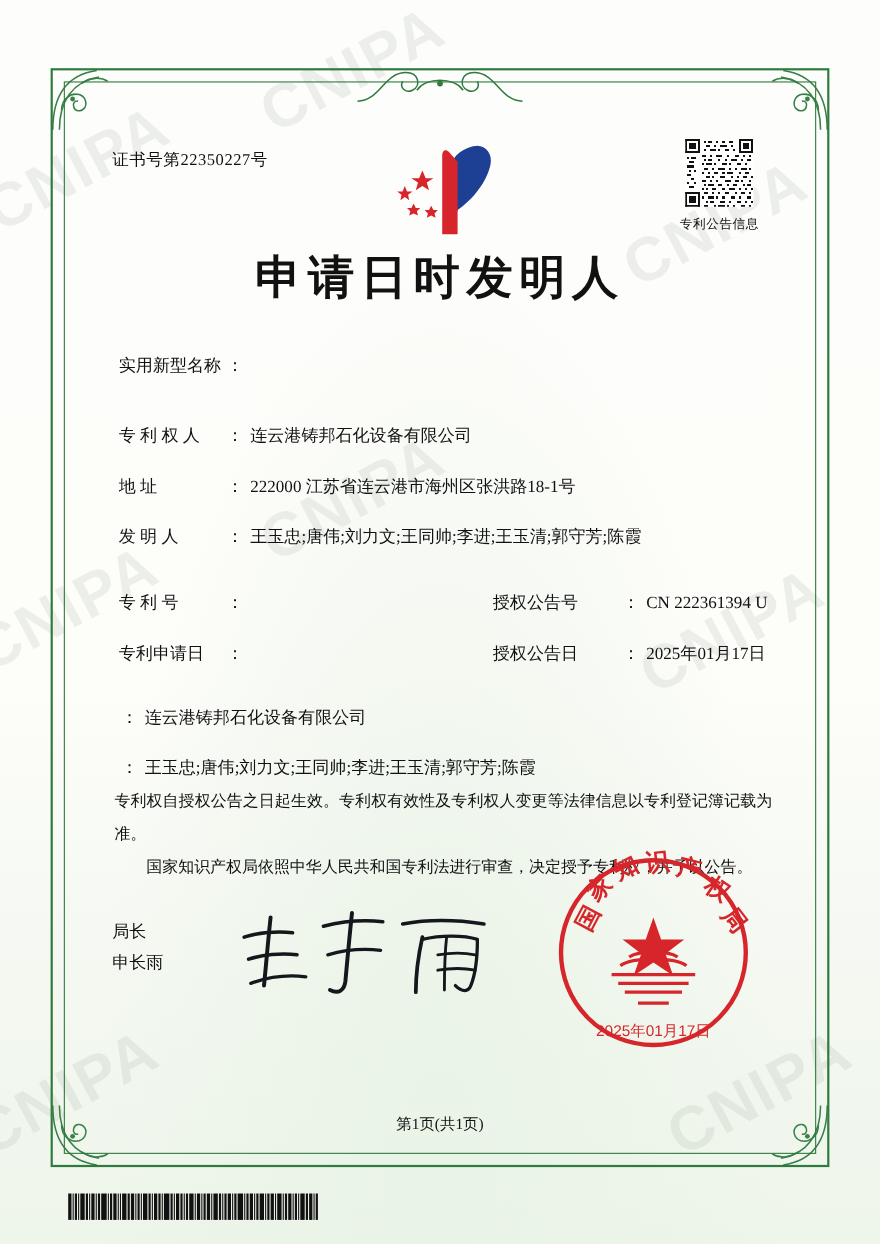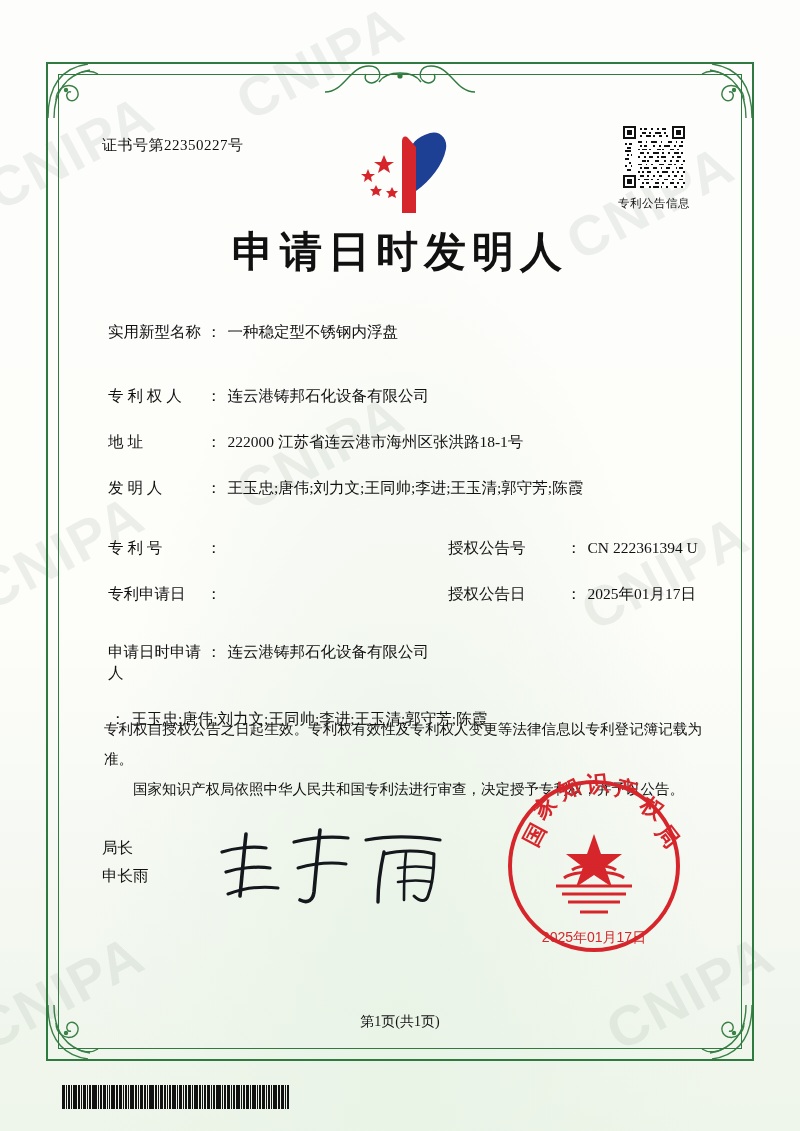--- a/index.html
+++ b/index.html
@@ -372,21 +372,20 @@
       <div class="qr-label">专利公告信息</div>
     </div>
 
     <div class="title">申请日时发明人</div>
 
     <div class="fields">
 
       <div class="row">
         <div class="lbl plain">实用新型名称</div>
         <div class="colon">：</div>
-        <div class="val">一种稳定型不锈钢内浮盘</div>
       </div>
 
       <div style="height:18px"></div>
 
       <div class="row">
         <div class="lbl plain">专 利 权 人</div>
         <div class="colon">：</div>
         <div class="val">连云港铸邦石化设备有限公司</div>
       </div>
 
@@ -424,21 +423,20 @@
         <div class="col-right">
           <div class="lbl plain">授权公告日</div>
           <div class="colon">：</div>
           <div class="val">2025年01月17日</div>
         </div>
       </div>
 
       <div style="height:12px"></div>
 
       <div class="row">
-        <div class="lbl plain">申请日时申请人</div>
         <div class="colon">：</div>
         <div class="val">连云港铸邦石化设备有限公司</div>
       </div>
 
       <div class="row">
         <div class="colon">：</div>
         <div class="val">王玉忠;唐伟;刘力文;王同帅;李进;王玉清;郭守芳;陈霞</div>
       </div>
 
     </div>

